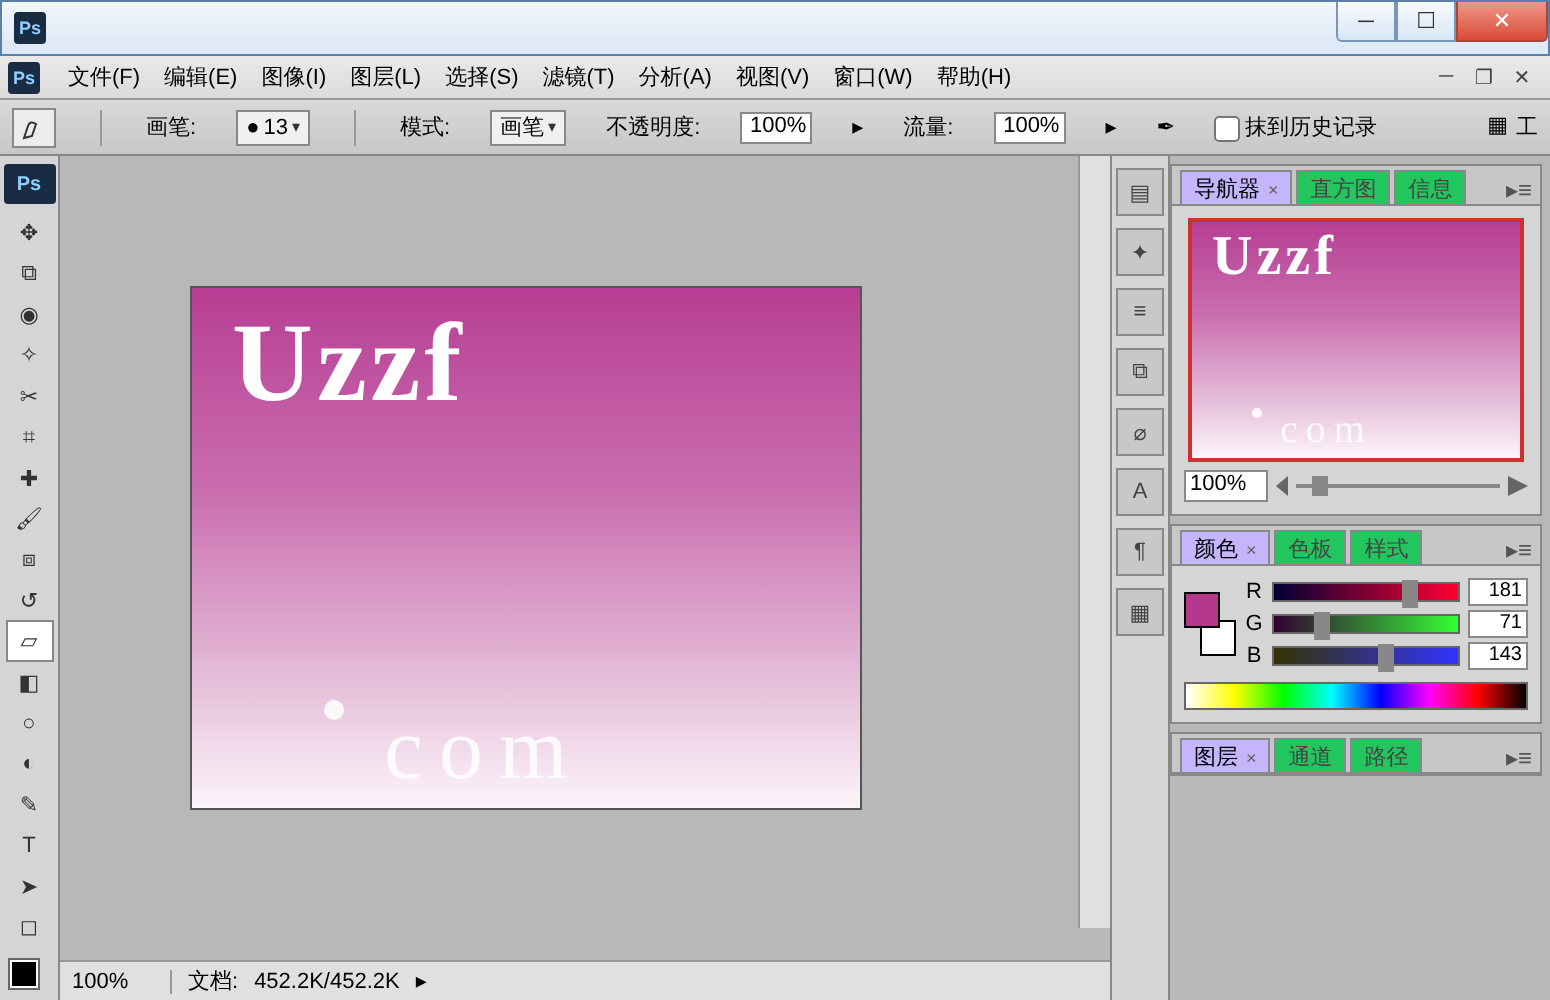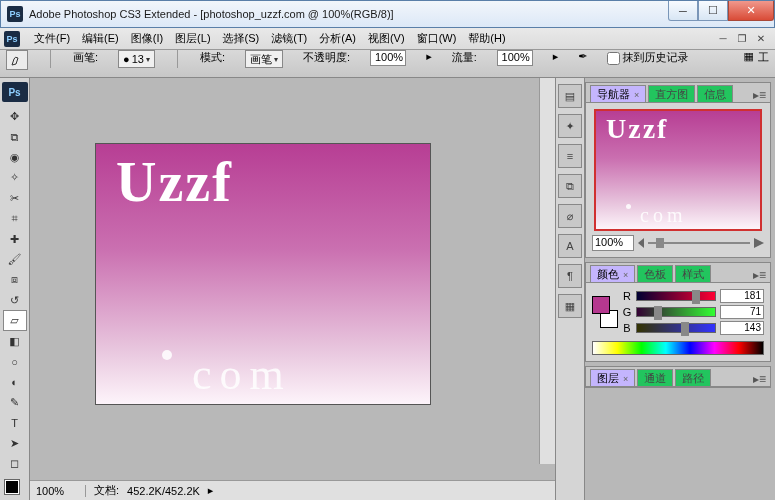--- a/index.html
+++ b/index.html
@@ -15,21 +15,21 @@
 .titlebar .win-btn.close { background: linear-gradient(#f0988c,#d94b37); color: #fff; border-radius: 0 0 3px 0; width: 46px; border-color: #a84737; }
 
 
 .menubar { height: 22px; background: linear-gradient(#e9e9e9,#dcdcdc); border-bottom: 1px solid #999; display: flex; align-items: center; padding-left: 4px; }
 .menubar .ps-icon2 { width: 16px; height: 16px; background: #1a2c44; color: #8fcfff; display: flex; align-items: center; justify-content: center; font-size: 9px; font-weight: bold; border-radius: 2px; margin-right: 8px; }
 .menubar .menu-item { padding: 3px 6px; color: #000; }
 .menubar .child-sys { margin-left: auto; display: flex; gap: 3px; padding-right: 6px; }
 .menubar .child-sys span { width: 16px; height: 14px; display: flex; align-items: center; justify-content: center; color: #444; font-size: 10px; }
 
 
-.optbar { height: 28px; background: linear-gradient(#d9d9d9,#c7c7c7); border-bottom: 1px solid #888; display: flex; align-items: flex-start; padding-left: 6px; gap: 20px; color: #000; }
+.optbar { height: 28px; background: linear-gradient(#d9d9d9,#c7c7c7); border-bottom: 1px solid #888; display: flex; align-items: center; padding-left: 6px; gap: 20px; color: #000; }
 .optbar .tool-ind { width: 22px; height: 20px; border: 1px solid #888; background: #ececec; display: flex; align-items: center; justify-content: center; }
 .optbar .sep { width: 1px; height: 18px; background: #999; margin: 0 2px; }
 .optbar .dropdown { height: 18px; border: 1px solid #888; background: #f0f0f0; display: flex; align-items: center; padding: 0 4px; gap: 2px; }
 .optbar .dropdown .arr { font-size: 8px; color: #333; }
 .optbar .val { width: 36px; height: 16px; border: 1px solid #888; background: #fff; text-align: right; padding-right: 2px; }
 .optbar input[type=checkbox] { margin-right: 2px; vertical-align: middle; }
 .optbar .right { margin-left: auto; display: flex; gap: 4px; padding-right: 6px; }
 
 
 .main { flex: 1; display: flex; overflow: hidden; }
@@ -84,29 +84,28 @@
 
 .color-body { display: flex; flex-direction: column; gap: 2px; }
 .color-row { display: flex; align-items: center; gap: 4px; }
 .color-sw { width: 26px; height: 32px; position: relative; }
 .color-sw .fg { position: absolute; width: 18px; height: 18px; background: #b5388f; border: 1px solid #000; left: 0; top: 0; }
 .color-sw .bg { position: absolute; width: 18px; height: 18px; background: #fff; border: 1px solid #000; right: 0; bottom: 0; }
 .chan { display: flex; align-items: center; gap: 4px; flex: 1; }
 .chan .lbl { width: 10px; text-align: center; }
 .chan .bar { flex: 1; height: 10px; border: 1px solid #666; position: relative; }
 .chan .bar .knob { position: absolute; top: -2px; width: 8px; height: 14px; background: #888; }
-.chan .num { width: 44px; height: 14px; border: 1px solid #888; background: #fff; text-align: right; padding-right: 2px; font-size: 10px; }
+.chan .num { width: 30px; height: 14px; border: 1px solid #888; background: #fff; text-align: right; padding-right: 2px; font-size: 10px; }
 .spectrum { height: 14px; margin-top: 4px; background: linear-gradient(90deg,#fff,#ff0,#0f0,#0ff,#00f,#f0f,#f00,#000); border: 1px solid #666; }
 </style>
 </head>
 <body>
 
 <div class="titlebar">
   <div class="ps-icon">Ps</div>
-  <div class="title">Adobe Photoshop CS3 Extended - [photoshop_uzzf.com @ 100%(RGB/8)]</div>
   <div class="win-btns">
     <div class="win-btn min">─</div>
     <div class="win-btn">☐</div>
     <div class="win-btn close">✕</div>
   </div>
 </div>
 
 <div class="menubar">
   <div class="ps-icon2">Ps</div>
   <div class="menu-item">文件(F)</div>

